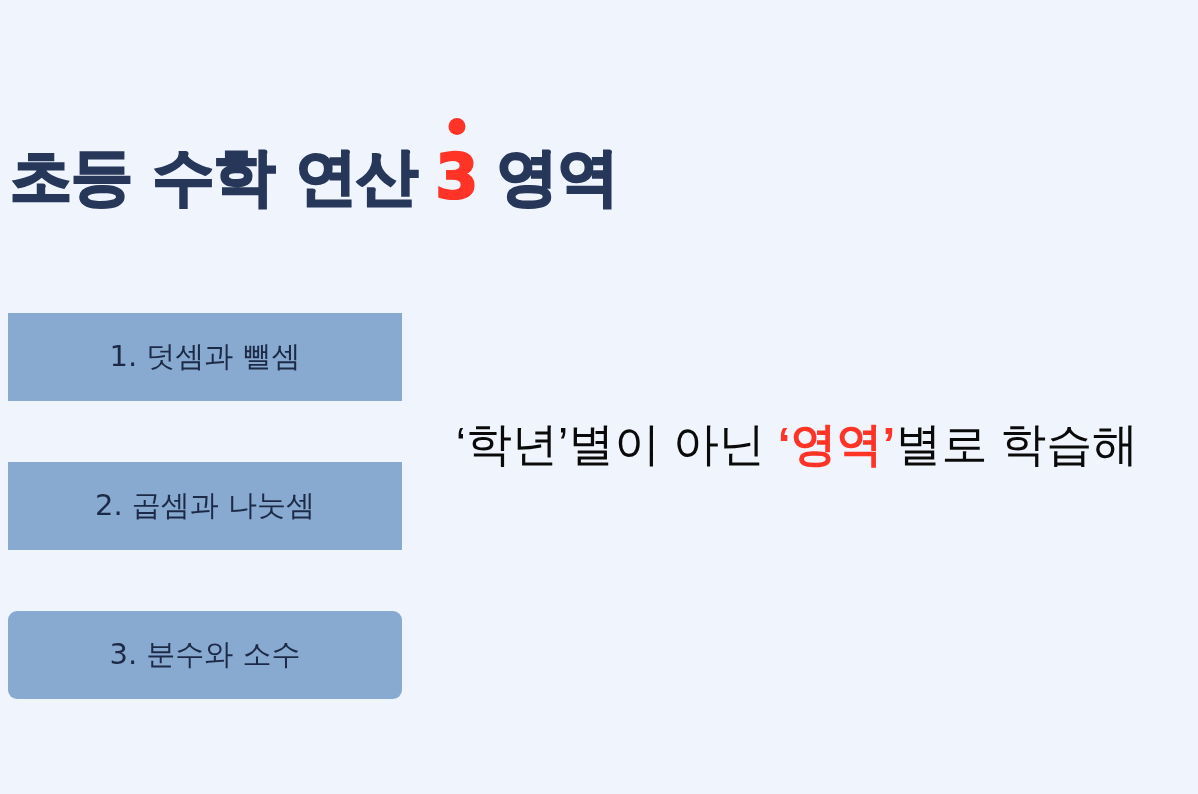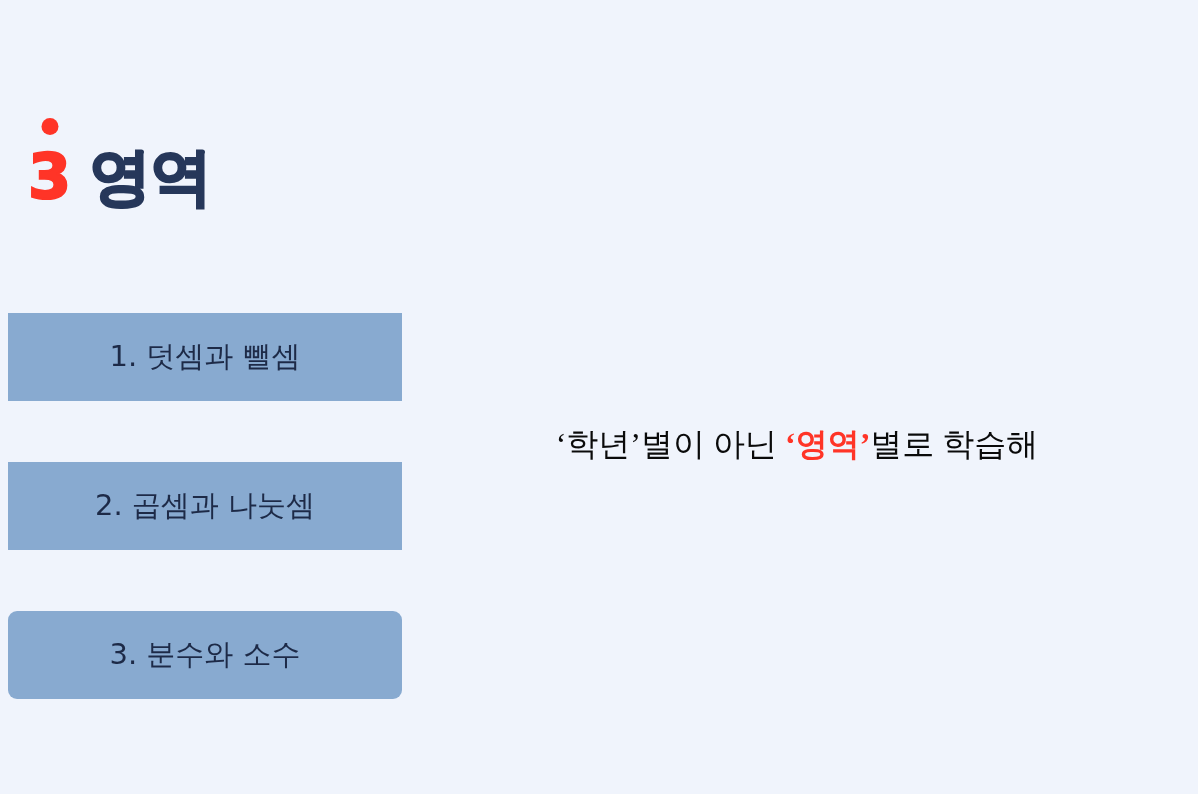--- a/index.html
+++ b/index.html
@@ -94,39 +94,40 @@
 
   
   .desc-block {
     position: absolute;
     left: 412px;
     top: 414px;
     width: 770px;
     text-align: center;
   }
   .desc-line {
-    font-family: Liberation Serif, serif;
-    font-size: 32px;
+    font-family: Liberation Sans, sans-serif;
+    font-size: 46px;
     line-height: 60px;
     color: #0a0a0a;
     white-space: nowrap;
   }
   .desc-line-1 { font-weight: 400; }
   .desc-line-2 { font-weight: 700; }
   .hl-red {
     color: #ff3427;
     font-weight: 700;
   }
 </style>
 </head>
 <body>
 
 <div id="canvas">
 
   <div class="title-block">
+    <span class="title-text">초등 수학 연산</span>
     <span class="title-gap"></span>
     <span class="accent-num-wrap">
       <span class="accent-dot"></span>
       <span class="accent-num">3</span>
     </span>
     <span class="title-gap"></span>
     <span class="title-text">영역</span>
   </div>
 
   <div class="cat-box" id="cat-box-0">

